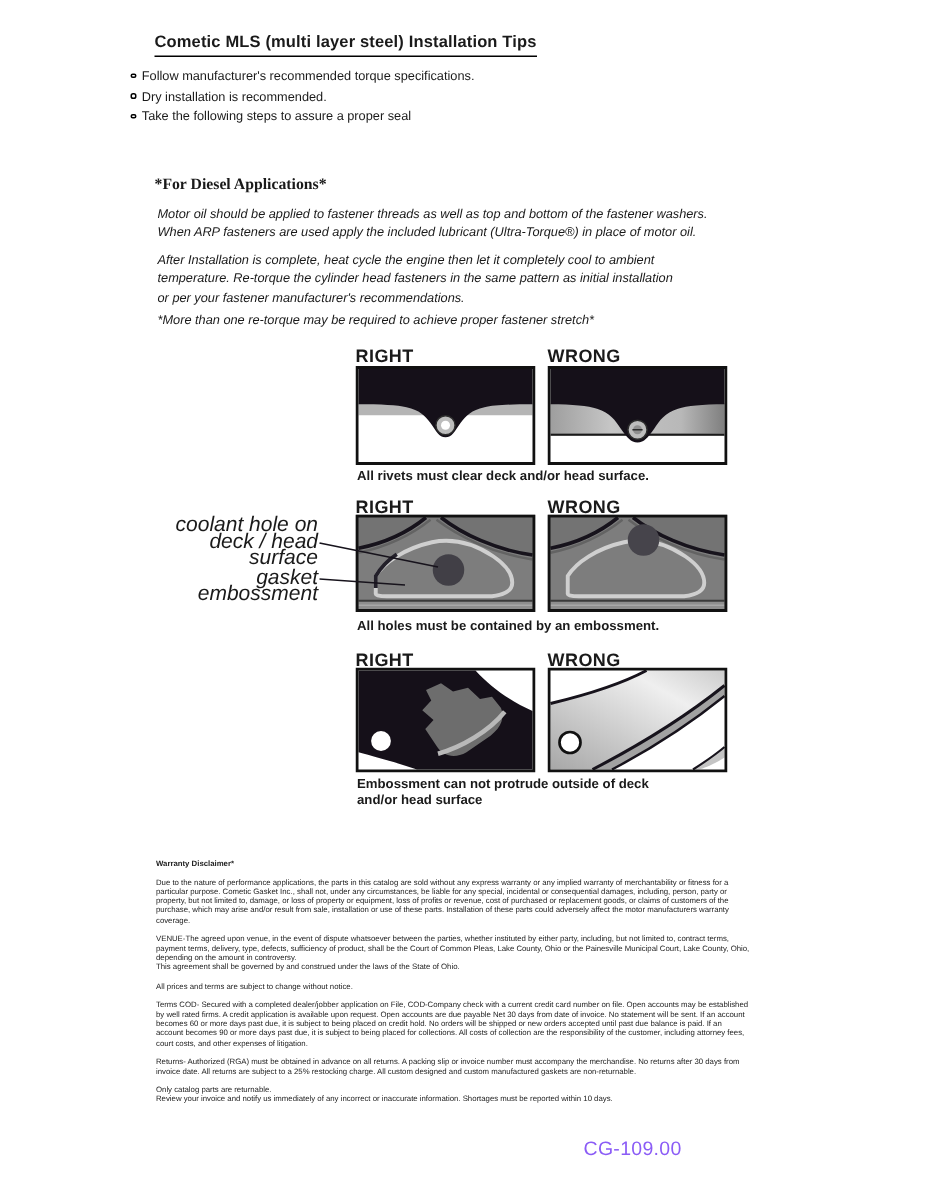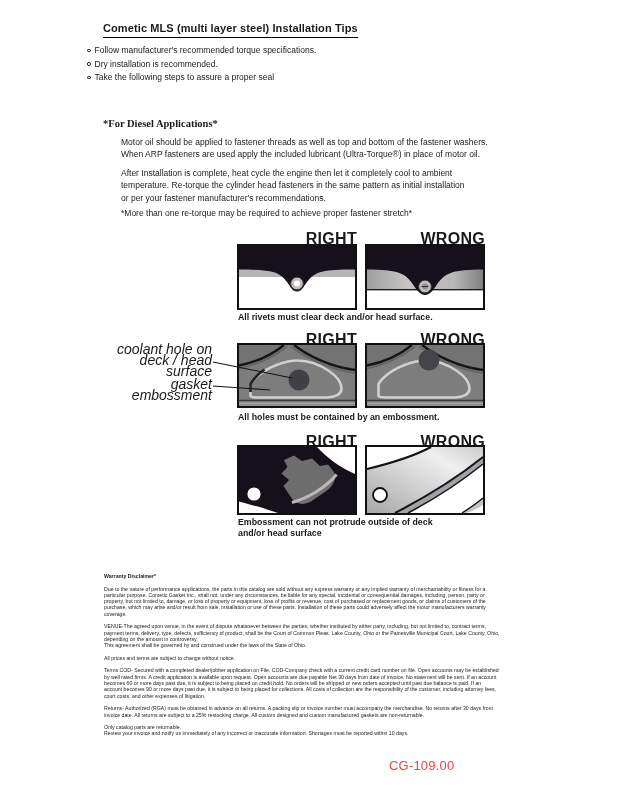--- a/index.html
+++ b/index.html
@@ -12,29 +12,29 @@
   .title {
     left:103px; top:22px; font-size:11px; font-weight:bold;
     border-bottom:1.5px solid #000; padding-bottom:2.5px; letter-spacing:.1px;
   }
   .bullets { left:87px; top:44px; width:440px; font-size:8.5px; line-height:13.5px; }
   .b-row  { display:flex; }
   .b-marker { width:3.5px; height:3.5px; border:1px solid #000; border-radius:50%; margin:4.6px 4px 0 0; flex:none; }
   .sb-row { display:flex; padding-left:31px; }
   .sb-marker { width:3.2px; height:3.2px; background:#000; border-radius:50%; margin:5px 2.5px 0 0; flex:none; }
   .diesel-h { left:103px; top:118px; font-size:10.5px; font-weight:bold;font-family:Liberation Serif, serif; }
-  .para { left:121px; width:420px; font-size:8.5px; line-height:12.4px; white-space:pre-line; }
+  .para { left:105px; width:420px; font-size:8.5px; line-height:12.4px; white-space:pre-line;font-style:italic; }
   .p1 { top:136px; } .p2 { top:167px; } .p3 { top:207px; }
-  .fig-label { width:120px; text-align:right; font-size:16px; font-weight:bold; letter-spacing:.3px; }
+  .fig-label { width:120px; text-align:left; font-size:12px; font-weight:bold; letter-spacing:.3px; }
   .fig-caption { font-size:8.8px; font-weight:bold; line-height:11px; white-space:pre-line; }
   .ann { width:105px; left:107px; font-size:14px; line-height:11.2px; text-align:right; white-space:pre-line;font-style:italic; }
   .legal { left:104px; top:573px; width:396px; font-size:5.2px; line-height:6.3px; color:#222; }
   .legal p { margin-bottom:6.3px; white-space:pre-line; }
   .legal .lh { font-weight:bold; }
-  .code { left:389px; top:758px; font-size:13px; letter-spacing:.2px; color:#ef4444; }
+  .code { left:389px; top:758px; font-size:13px; letter-spacing:.2px; color:#8b5cf6; }
   svg { display:block; }
 </style>
 </head>
 <body>
 
 <div class="page">
 
   <div class="abs title">Cometic MLS (multi layer steel) Installation Tips</div>
 
   <div class="abs bullets">

